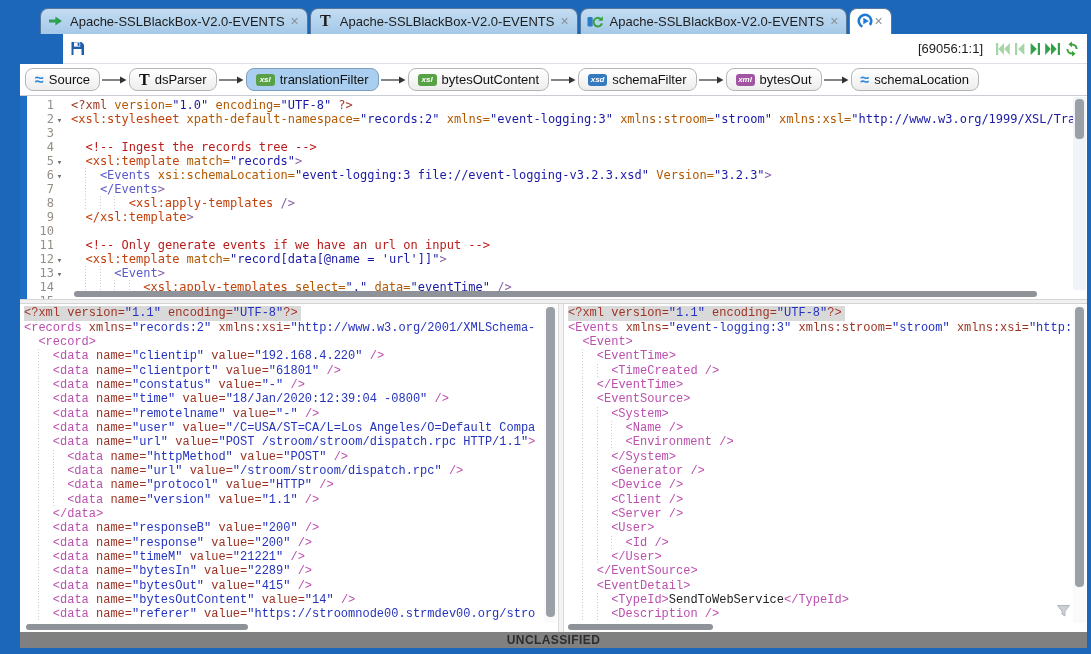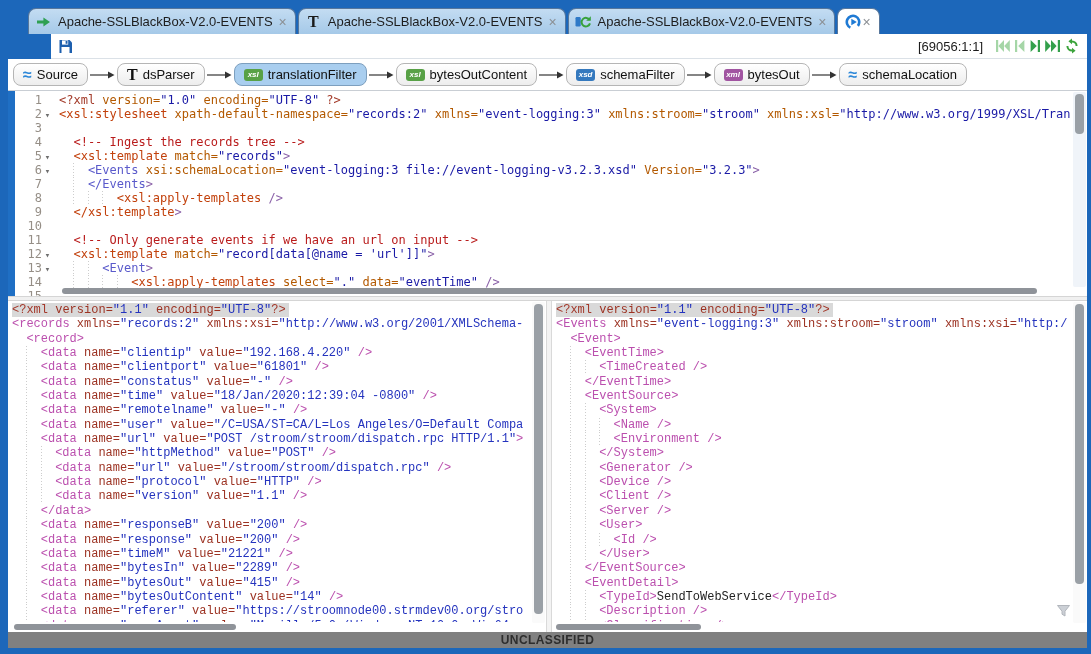--- a/index.html
+++ b/index.html
@@ -2,21 +2,21 @@
 <html><head>
 <meta charset="utf-8">
 <style>
   * { margin:0; padding:0; box-sizing:border-box; }
   html,body { background:#e8e8e8; }
   body { font-family:"Liberation Sans", sans-serif; }
 
   .win{
     width:1091px; height:654px;
     background:#1c67ba;
-    padding:5px 4px 6px 8px;
+    padding:5px 4px 6px 20px;
     display:flex; flex-direction:column;
     position:relative;
   }
 
   
   .tabbar{ height:29px; display:flex; align-items:flex-end; padding-left:20px; gap:2px; }
   .tab{
     height:26px; display:flex; align-items:center;
     padding:0 7px 0 6px; font-size:13px; color:#1d1d1d;
     background:linear-gradient(#c3dcf2,#a5c9e8);
@@ -24,21 +24,21 @@
     border-radius:8px 8px 0 0; cursor:pointer; white-space:nowrap;
   }
   .tab.active{ background:#ffffff; }
   .tab .ticon{ width:17px; height:16px; display:flex; align-items:center; justify-content:center; }
   .tab .tlabel{ margin:0 5px 0 6px; }
   .tab .tclose{ color:#8b8f94; font-size:14px; line-height:1; padding:0 1px; }
   .ic-serif-t{ font-family:"Liberation Serif", serif; font-size:16px; font-weight:600; color:#1a1a1a; }
 
   
   .toolbar{
-    height:25px; background:#fff; display:flex; align-items:center;
+    height:31px; background:#fff; display:flex; align-items:center;
     padding:0 7px; border-bottom:1px solid #dbe1e7;margin-left:43px;
   }
   .save-btn{ display:flex; align-items:center; cursor:pointer; }
   .nav-cluster{ margin-left:auto; display:flex; align-items:center; gap:3px; }
   .stream-ref{ font-size:13px; color:#1b1b1b; margin-right:8px; }
   .navbtn{ display:flex; align-items:center; cursor:pointer; }
 
   
   .pipebar{
     height:32px; background:#fff; border-bottom:1px solid #c9ced4;

